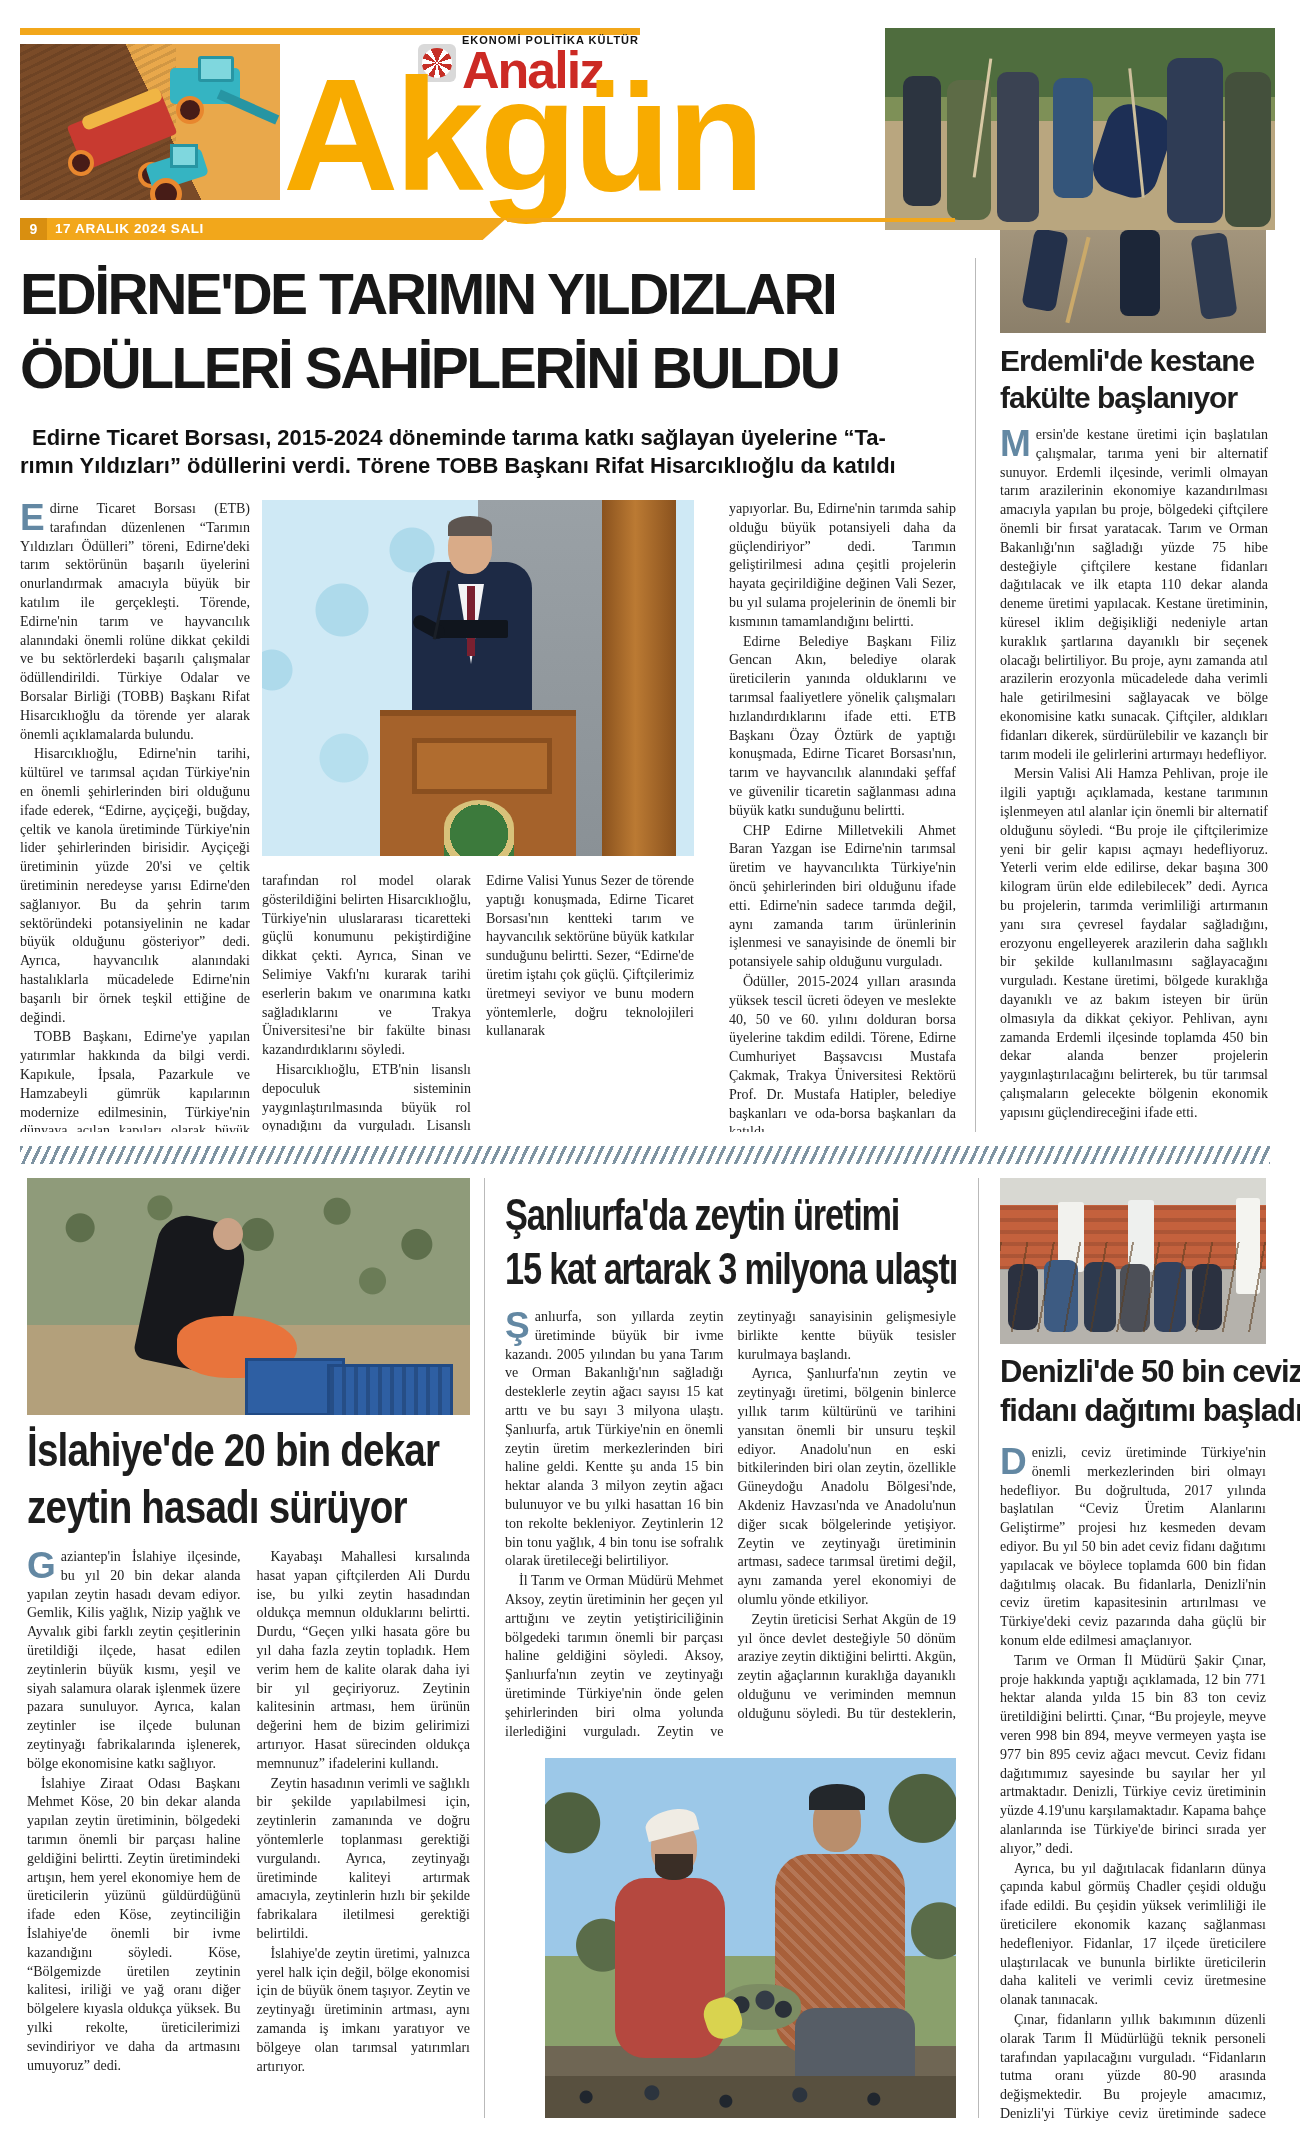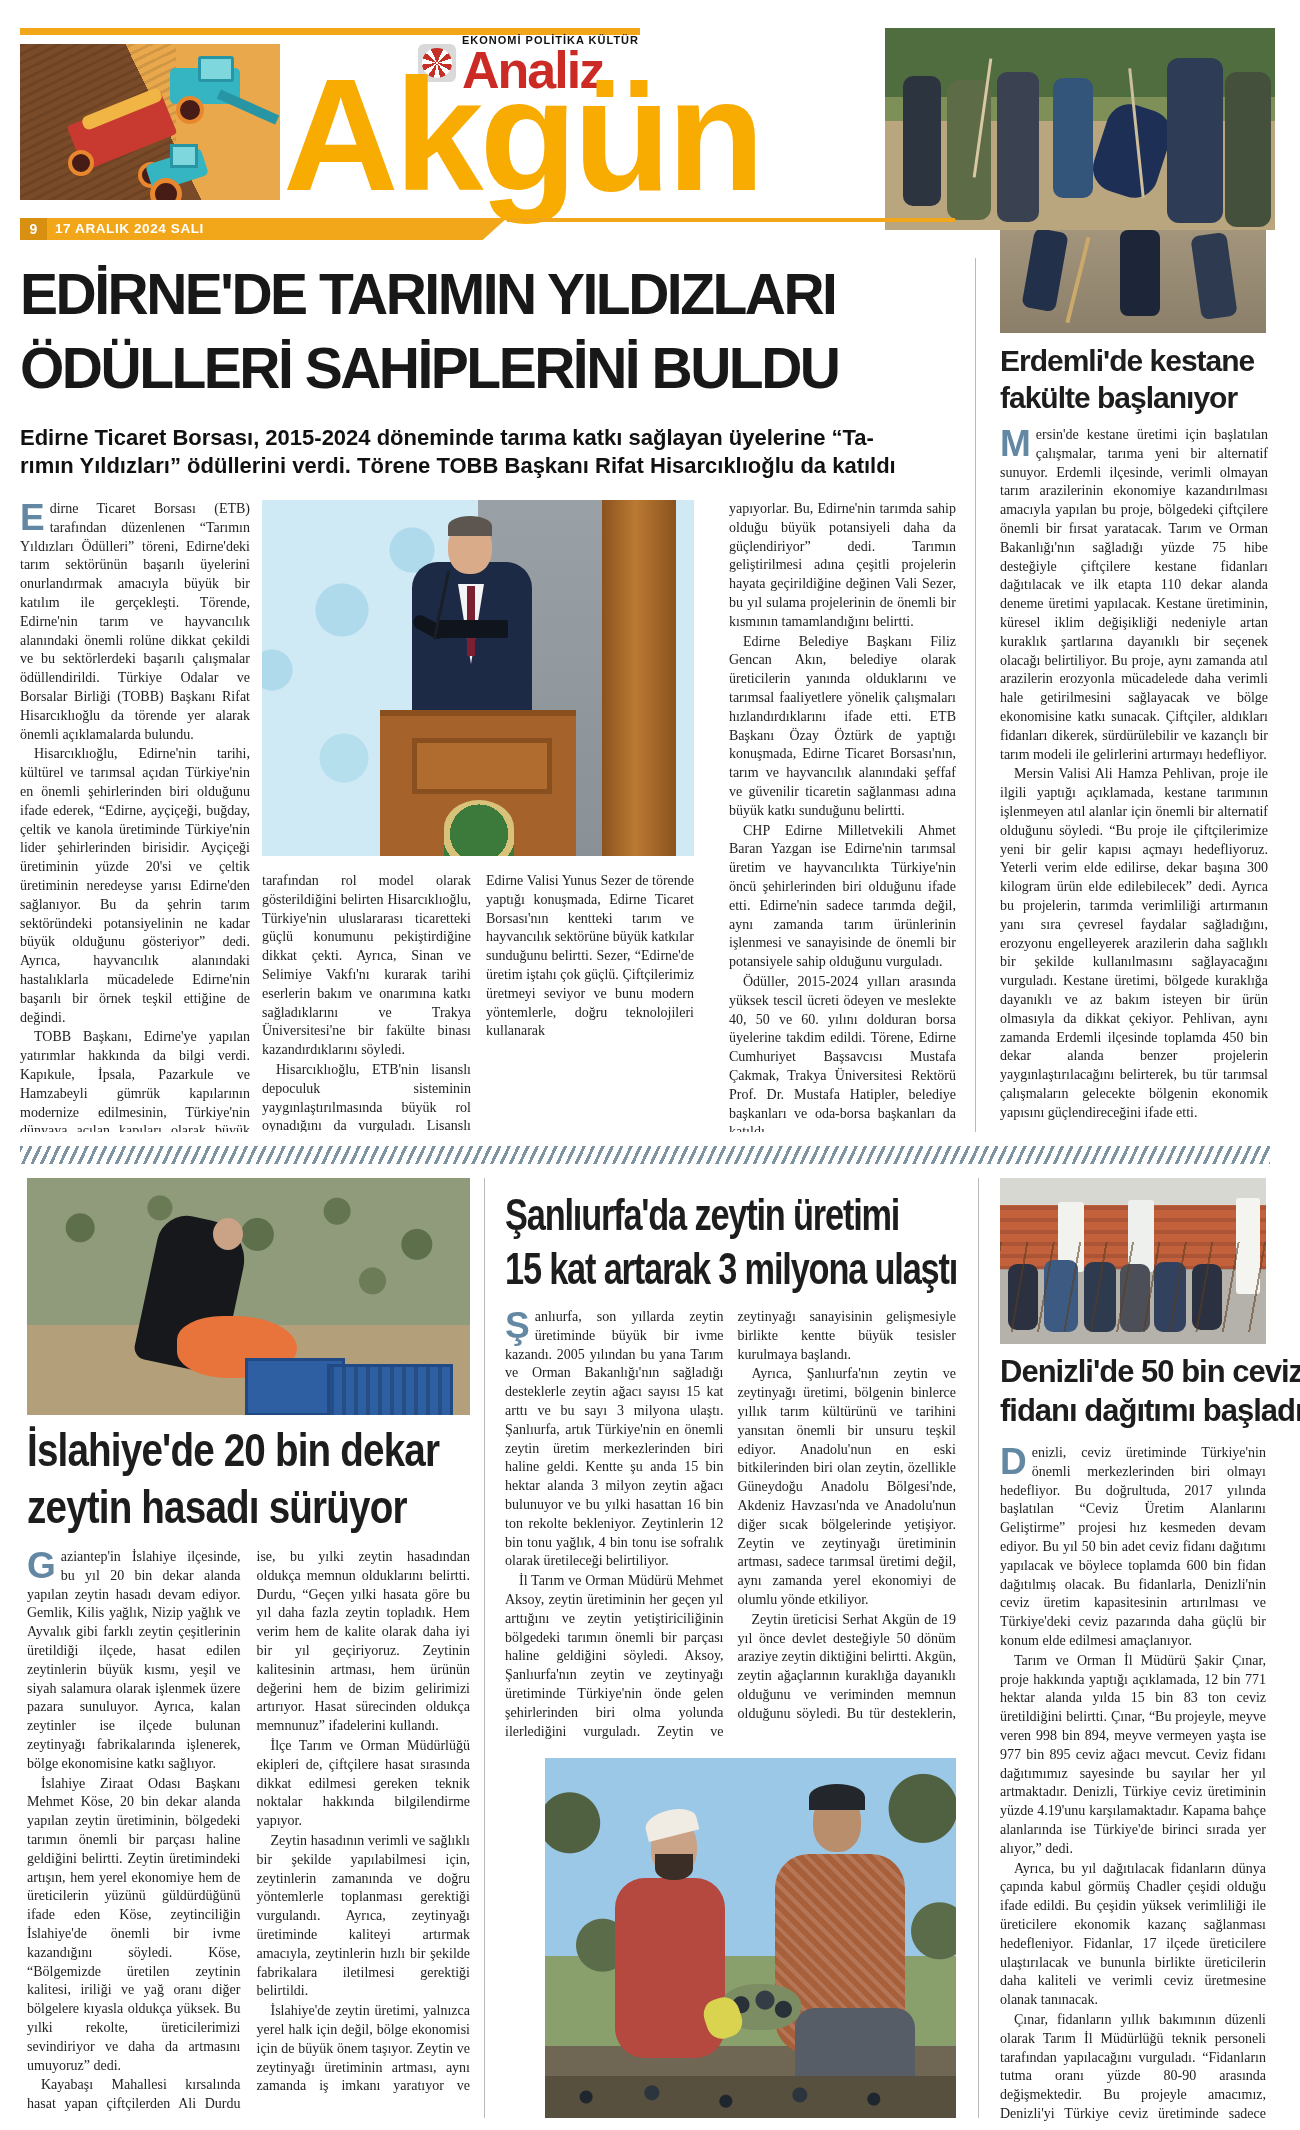--- a/index.html
+++ b/index.html
@@ -83,21 +83,21 @@
   <div class="abs" style="left:76px;top:6px;width:4px;height:88px;background:#caa96a;transform:rotate(14deg);"></div>
 </div>
 
 <div class="abs datebar" style="left:20px;top:218px;width:487px;height:22px;">
   <span class="num sans">9</span><span class="dtx">17 ARALIK 2024 SALI</span>
 </div>
 <div class="abs" style="left:507px;top:218px;width:448px;height:4px;background:#F2A71B;"></div>
 
 <div class="abs hl-main" style="left:20px;top:258px;">EDİRNE'DE TARIMIN YILDIZLARI</div>
 <div class="abs hl-main" style="left:20px;top:332px;">ÖDÜLLERİ SAHİPLERİNİ BULDU</div>
-<div class="abs subhead" style="left:20px;top:424px;">Edirne Ticaret Borsası, 2015-2024 döneminde tarıma katkı sağlayan üyelerine “Ta-</div>
+<div class="abs subhead" style="left:32px;top:424px;">Edirne Ticaret Borsası, 2015-2024 döneminde tarıma katkı sağlayan üyelerine “Ta-</div>
 <div class="abs subhead" style="left:20px;top:452px;">rımın Yıldızları” ödüllerini verdi. Törene TOBB Başkanı Rifat Hisarcıklıoğlu da katıldı</div>
 
 <div class="abs bodycol" style="left:20px;top:500px;width:230px;height:632px;">
   <p><span class="dcap">E</span><span>dirne Ticaret Borsası (ETB) tarafından düzenlenen “Tarımın Yıldızları Ödülleri” töreni, Edirne'deki tarım sektörünün başarılı üyelerini onurlandırmak amacıyla büyük bir katılım ile gerçekleşti. Törende, Edirne'nin tarım ve hayvancılık alanındaki önemli rolüne dikkat çekildi ve bu sektörlerdeki başarılı çalışmalar ödüllendirildi. Türkiye Odalar ve Borsalar Birliği (TOBB) Başkanı Rifat Hisarcıklıoğlu da törende yer alarak önemli açıklamalarda bulundu.</span></p>
   <p>Hisarcıklıoğlu, Edirne'nin tarihi, kültürel ve tarımsal açıdan Türkiye'nin en önemli şehirlerinden biri olduğunu ifade ederek, “Edirne, ayçiçeği, buğday, çeltik ve kanola üretiminde Türkiye'nin lider şehirlerinden birisidir. Ayçiçeği üretiminin yüzde 20'si ve çeltik üretiminin neredeyse yarısı Edirne'den sağlanıyor. Bu da şehrin tarım sektöründeki potansiyelinin ne kadar büyük olduğunu gösteriyor” dedi. Ayrıca, hayvancılık alanındaki hastalıklarla mücadelede Edirne'nin başarılı bir örnek teşkil ettiğine de değindi.</p>
   <p>TOBB Başkanı, Edirne'ye yapılan yatırımlar hakkında da bilgi verdi. Kapıkule, İpsala, Pazarkule ve Hamzabeyli gümrük kapılarının modernize edilmesinin, Türkiye'nin dünyaya açılan kapıları olarak büyük önem taşıdığını belirtti. Bu kapıların Birleşmiş Milletler</p>
 </div>
 
 <div class="abs photo" style="left:262px;top:500px;width:432px;height:356px;background:#cfe9f5;">
   <div class="abs" style="left:-20px;top:10px;width:200px;height:200px;background:radial-gradient(circle at 50% 50%,#aedaeb 0 26px,transparent 27px),radial-gradient(circle at 15% 80%,#aedaeb 0 20px,transparent 21px),radial-gradient(circle at 85% 20%,#aedaeb 0 22px,transparent 23px);"></div>
@@ -150,21 +150,20 @@
   <div class="abs" style="left:150px;top:138px;width:120px;height:62px;background:#e8743c;border-radius:40% 55% 50% 45%;"></div>
   <div class="abs" style="left:218px;top:180px;width:94px;height:52px;background:#2e5fa3;border:3px solid #214a84;"></div>
   <div class="abs" style="left:300px;top:186px;width:120px;height:50px;background:#2e5fa3;border:3px solid #214a84;background-image:repeating-linear-gradient(90deg,rgba(0,0,0,.18) 0 4px,transparent 4px 12px);"></div>
 </div>
 <div class="abs hl-sec" style="left:27px;top:1422px;font-size:46px;line-height:56px;letter-spacing:-1px;transform:scaleX(.84);transform-origin:left;">İslahiye'de 20 bin dekar</div>
 <div class="abs hl-sec" style="left:27px;top:1479px;font-size:46px;line-height:56px;letter-spacing:-1px;transform:scaleX(.84);transform-origin:left;">zeytin hasadı sürüyor</div>
 <div class="abs bodycol twocol" style="left:27px;top:1548px;width:443px;height:578px;">
   <p><span class="dcap">G</span><span>aziantep'in İslahiye ilçesinde, bu yıl 20 bin dekar alanda yapılan zeytin hasadı devam ediyor. Gemlik, Kilis yağlık, Nizip yağlık ve Ayvalık gibi farklı zeytin çeşitlerinin üretildiği ilçede, hasat edilen zeytinlerin büyük kısmı, yeşil ve siyah salamura olarak işlenmek üzere pazara sunuluyor. Ayrıca, kalan zeytinler ise ilçede bulunan zeytinyağı fabrikalarında işlenerek, bölge ekonomisine katkı sağlıyor.</span></p>
   <p>İslahiye Ziraat Odası Başkanı Mehmet Köse, 20 bin dekar alanda yapılan zeytin üretiminin, bölgedeki tarımın önemli bir parçası haline geldiğini belirtti. Zeytin üretimindeki artışın, hem yerel ekonomiye hem de üreticilerin yüzünü güldürdüğünü ifade eden Köse, zeytinciliğin İslahiye'de önemli bir ivme kazandığını söyledi. Köse, “Bölgemizde üretilen zeytinin kalitesi, iriliği ve yağ oranı diğer bölgelere kıyasla oldukça yüksek. Bu yılki rekolte, üreticilerimizi sevindiriyor ve daha da artmasını umuyoruz” dedi.</p>
   <p>Kayabaşı Mahallesi kırsalında hasat yapan çiftçilerden Ali Durdu ise, bu yılki zeytin hasadından oldukça memnun olduklarını belirtti. Durdu, “Geçen yılki hasata göre bu yıl daha fazla zeytin topladık. Hem verim hem de kalite olarak daha iyi bir yıl geçiriyoruz. Zeytinin kalitesinin artması, hem ürünün değerini hem de bizim gelirimizi artırıyor. Hasat sürecinden oldukça memnunuz” ifadelerini kullandı.</p>
-  <p>İlçe Tarım ve Orman Müdürlüğü ekipleri de, çiftçilere hasat sırasında dikkat edilmesi gereken teknik noktalar hakkında bilgilendirme yapıyor.</p>
   <p>Zeytin hasadının verimli ve sağlıklı bir şekilde yapılabilmesi için, zeytinlerin zamanında ve doğru yöntemlerle toplanması gerektiği vurgulandı. Ayrıca, zeytinyağı üretiminde kaliteyi artırmak amacıyla, zeytinlerin hızlı bir şekilde fabrikalara iletilmesi gerektiği belirtildi.</p>
   <p>İslahiye'de zeytin üretimi, yalnızca yerel halk için değil, bölge ekonomisi için de büyük önem taşıyor. Zeytin ve zeytinyağı üretiminin artması, aynı zamanda iş imkanı yaratıyor ve bölgeye olan tarımsal yatırımları artırıyor.</p>
 
 </div>
 
 <div class="abs vrule" style="left:484px;top:1178px;height:940px;"></div>
 
 <div class="abs hl-sec" style="left:505px;top:1188px;font-size:44px;line-height:54px;letter-spacing:-1.5px;transform:scaleX(.78);transform-origin:left;">Şanlıurfa'da zeytin üretimi</div>
 <div class="abs hl-sec" style="left:505px;top:1242px;font-size:44px;line-height:54px;letter-spacing:-1.5px;transform:scaleX(.78);transform-origin:left;">15 kat artarak 3 milyona ulaştı</div>
 <div class="abs bodycol twocol" style="left:505px;top:1308px;width:451px;height:442px;column-gap:14px;">

